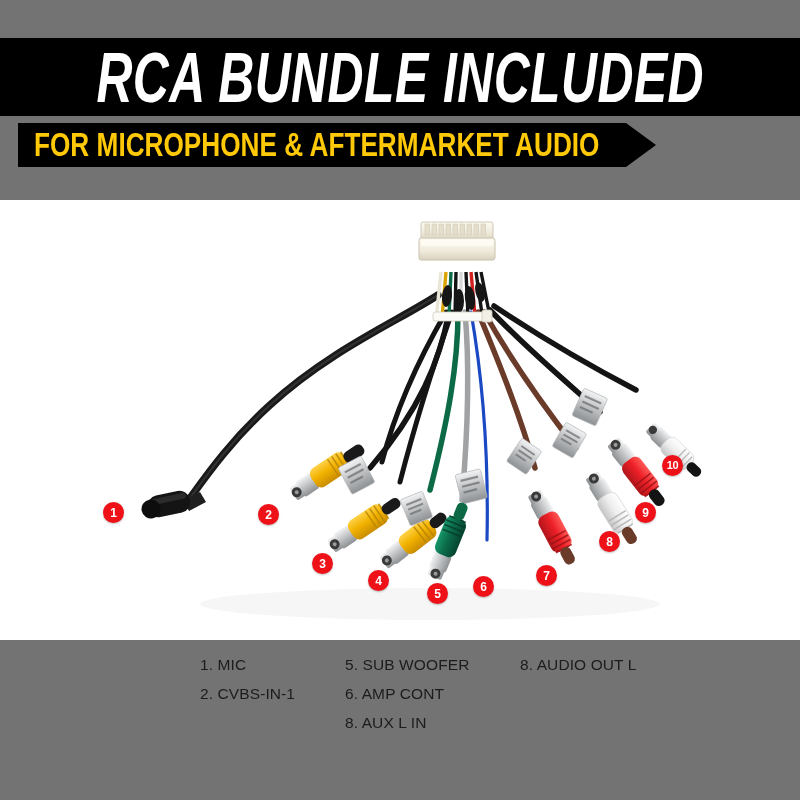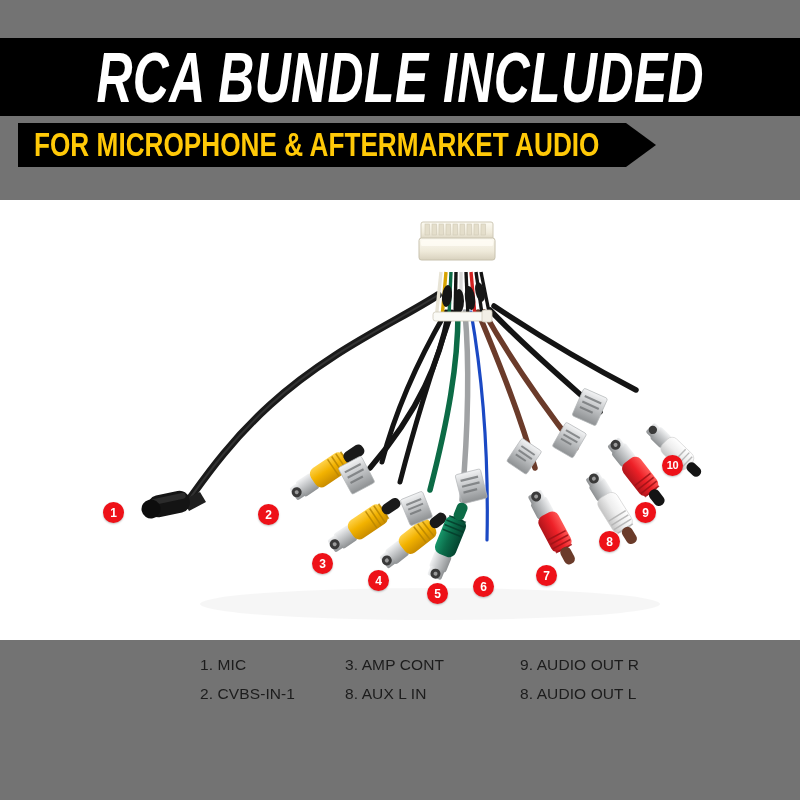--- a/index.html
+++ b/index.html
@@ -436,24 +436,24 @@
   </div>
 
   <div class="legend">
 
     <div class="legend-col c1">
       <div class="legend-item">1. MIC</div>
       <div class="legend-item">2. CVBS-IN-1</div>
     </div>
 
     <div class="legend-col c2">
-      <div class="legend-item">3. AMP CONT</div>
+      <div class="legend-item">5. SUB WOOFER</div>
+      <div class="legend-item">6. AMP CONT</div>
       <div class="legend-item">8. AUX L IN</div>
     </div>
 
     <div class="legend-col c3">
-      <div class="legend-item">9. AUDIO OUT R</div>
       <div class="legend-item">8. AUDIO OUT L</div>
     </div>
 
   </div>
 
 </div>
 
 </body></html>

